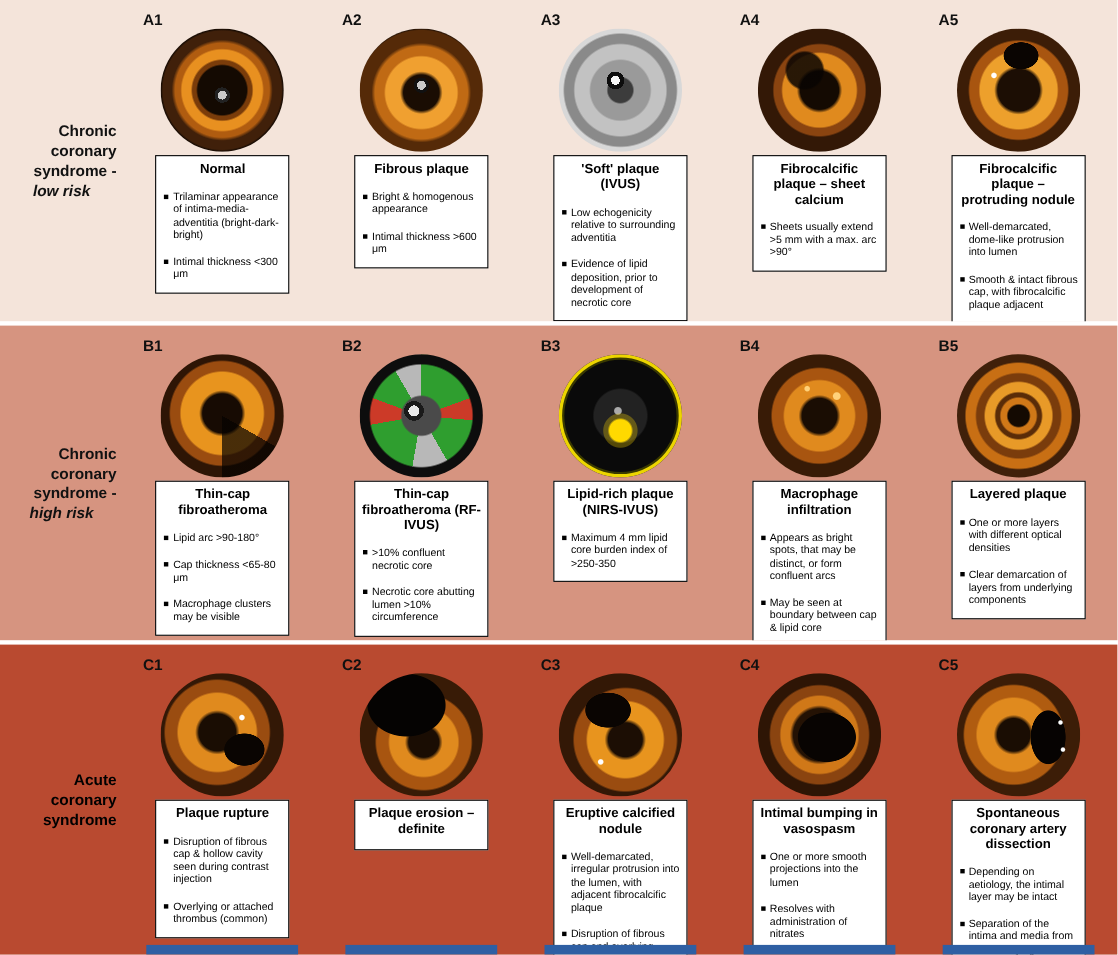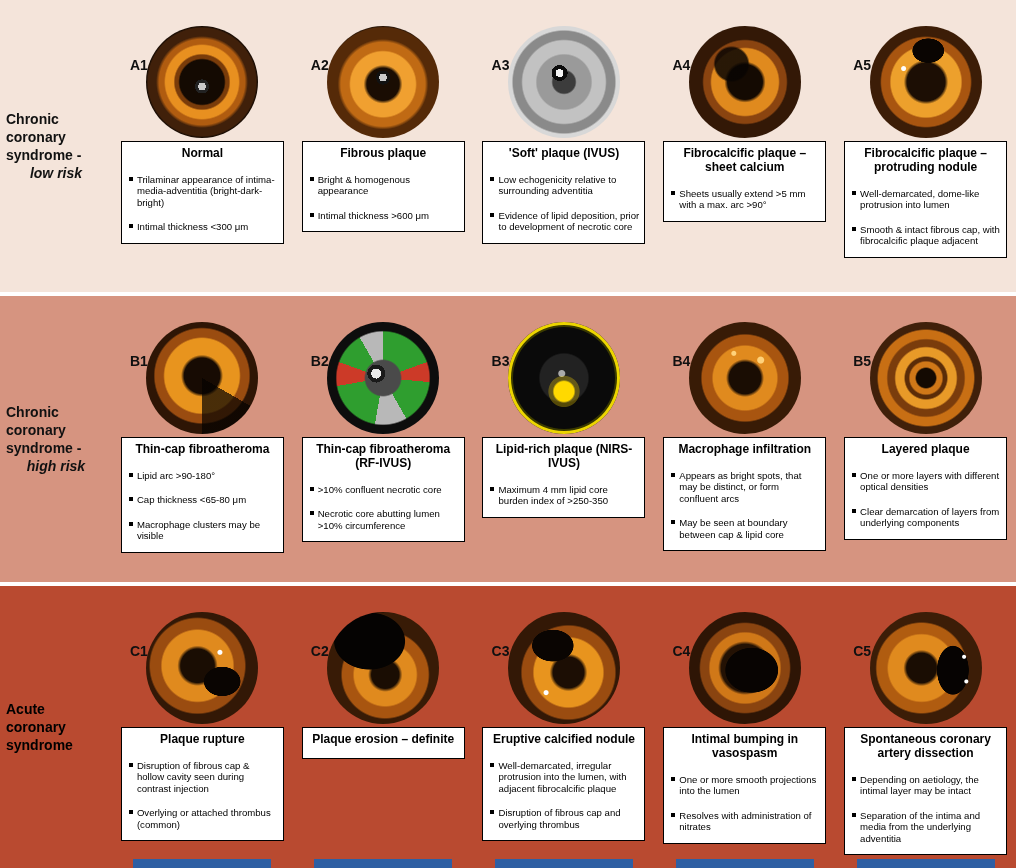--- a/index.html
+++ b/index.html
@@ -12,41 +12,41 @@
     background: #ffffff;
   }
   .row { display: flex; overflow: hidden; }
   .row-a { flex: 0 0 292px; }
   .row-b { flex: 0 0 286px; }
   .row-c { flex: 0 0 282px; }
 
   .row-label {
     width: 112px; flex: 0 0 112px;
     display: flex; flex-direction: column; justify-content: center; align-items: center;
-    text-align: left; font-weight: bold; font-size: 14px; line-height: 1.3;
+    text-align: right; font-weight: bold; font-size: 14px; line-height: 1.3;
     padding: 0 6px;
   }
   .row-label .italic { font-style: italic; }
 
   .panels { flex: 1; display: flex; }
   .panel { flex: 1; position: relative; padding-top: 10px; }
 
   .code {
     position: absolute; top: 10px; left: 18px;
-    font-weight: bold; font-size: 14px; color: #101010; margin-top: 47px;
+    font-weight: bold; font-size: 14px; color: #101010;
   }
 
   .circle {
     width: 112px; height: 112px; border-radius: 50%;
     margin: 16px auto 0;
     background: #0d0602;
   }
 
   .card {
-    width: 163px; margin: 3px auto 0;
+    width: 122px; margin: 3px auto 0;
     background: #ffffff; border: 1.5px solid #000;
     padding: 5px 5px 6px;
   }
   .title {
     font-weight: bold; font-size: 12px; text-align: center;
     line-height: 1.15; margin-bottom: 5px; color: #000;
   }
   .card ul { list-style: none; }
   .card li {
     font-size: 9.6px; line-height: 1.2; color: #000;

